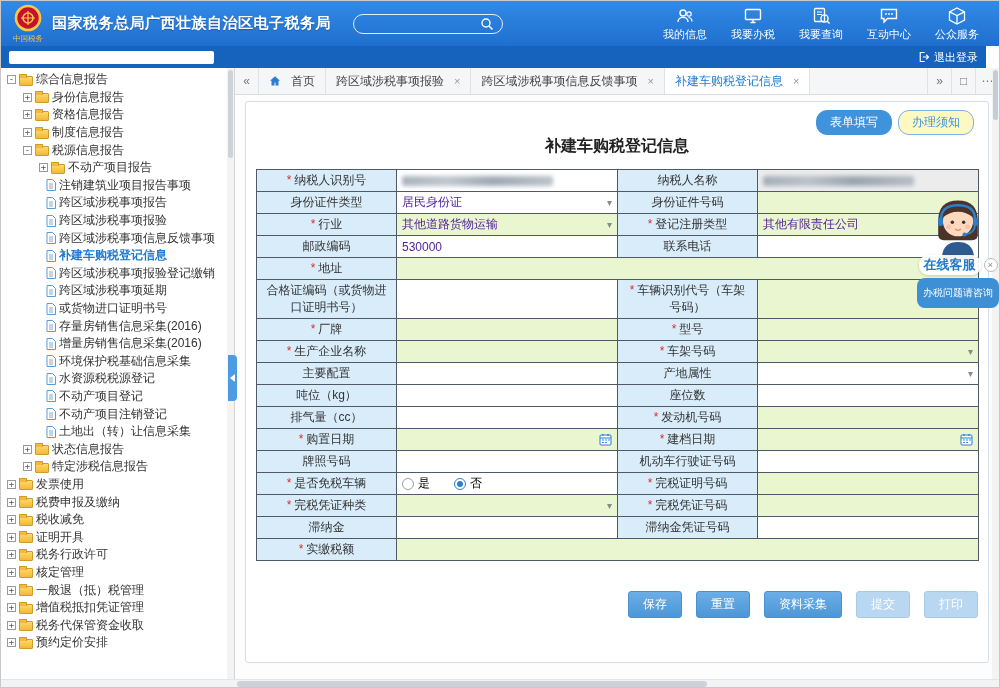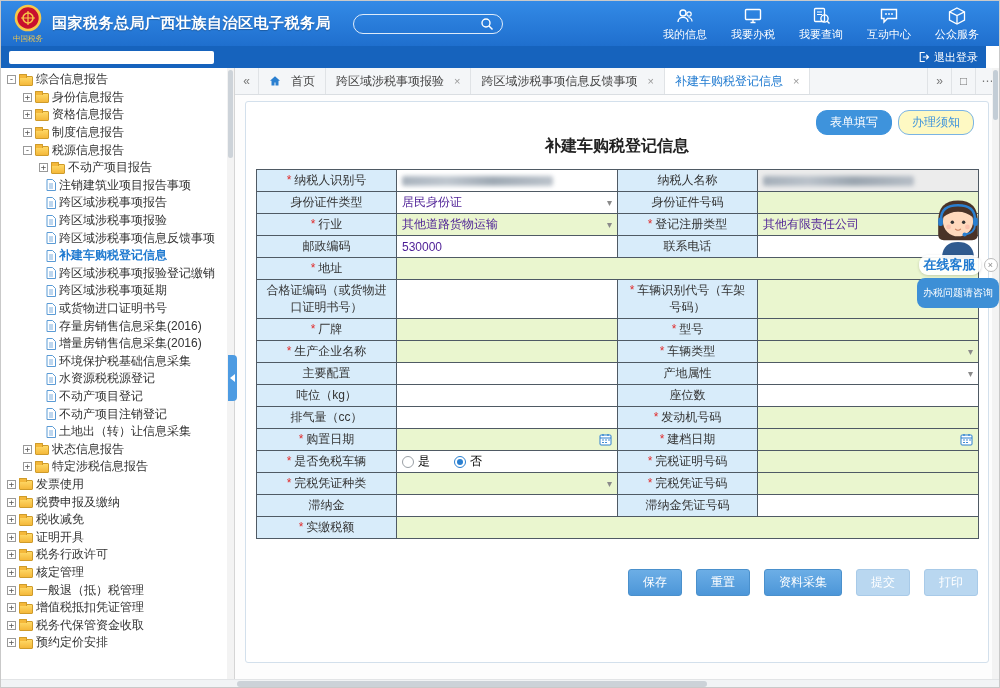--- a/index.html
+++ b/index.html
@@ -574,21 +574,21 @@
                     </div>
                   </td>
                 </tr>
                 <tr>
                   <td class="flabel"><span class="req">*</span><span>生产企业名称</span></td>
                   <td class="fcell">
                     <div class="fld green">
                       <span class="val"></span>
                     </div>
                   </td>
-                  <td class="flabel"><span class="req">*</span><span>车辆类型</span></td>
+                  <td class="flabel"><span class="req">*</span><span>车架号码</span></td>
                   <td class="fcell">
                     <div class="fld green">
                       <span class="val"></span>
                       <span class="caret">▾</span>
                     </div>
                   </td>
                 </tr>
                 <tr>
                   <td class="flabel"><span>主要配置</span></td>
                   <td class="fcell">
@@ -652,20 +652,34 @@
                     <div class="fld green">
                       <span class="val"></span>
                       <span class="calic">
                         <svg width="13" height="13" viewBox="0 0 13 13">
                           <rect x="1" y="2" width="11" height="10" rx="1" fill="#fff" stroke="#2a7fd0"></rect>
                           <path d="M1 5h11" stroke="#2a7fd0"></path>
                           <path d="M4 1v2M9 1v2" stroke="#2a7fd0" stroke-width="1.2"></path>
                           <path d="M3 7h2M6 7h2M9 7h2M3 9.5h2M6 9.5h2" stroke="#2a7fd0" stroke-width=".9"></path>
                         </svg>
                       </span>
+                    </div>
+                  </td>
+                </tr>
+                <tr>
+                  <td class="flabel"><span>牌照号码</span></td>
+                  <td class="fcell">
+                    <div class="fld">
+                      <span class="val"></span>
+                    </div>
+                  </td>
+                  <td class="flabel"><span>机动车行驶证号码</span></td>
+                  <td class="fcell">
+                    <div class="fld">
+                      <span class="val"></span>
                     </div>
                   </td>
                 </tr>
                 <tr>
                   <td class="flabel"><span class="req">*</span><span>是否免税车辆</span></td>
                   <td class="fcell">
                     <div class="fld radios">
                       <span class="radio-opt">
                         <span class="rb"></span>
                         <span>是</span>

